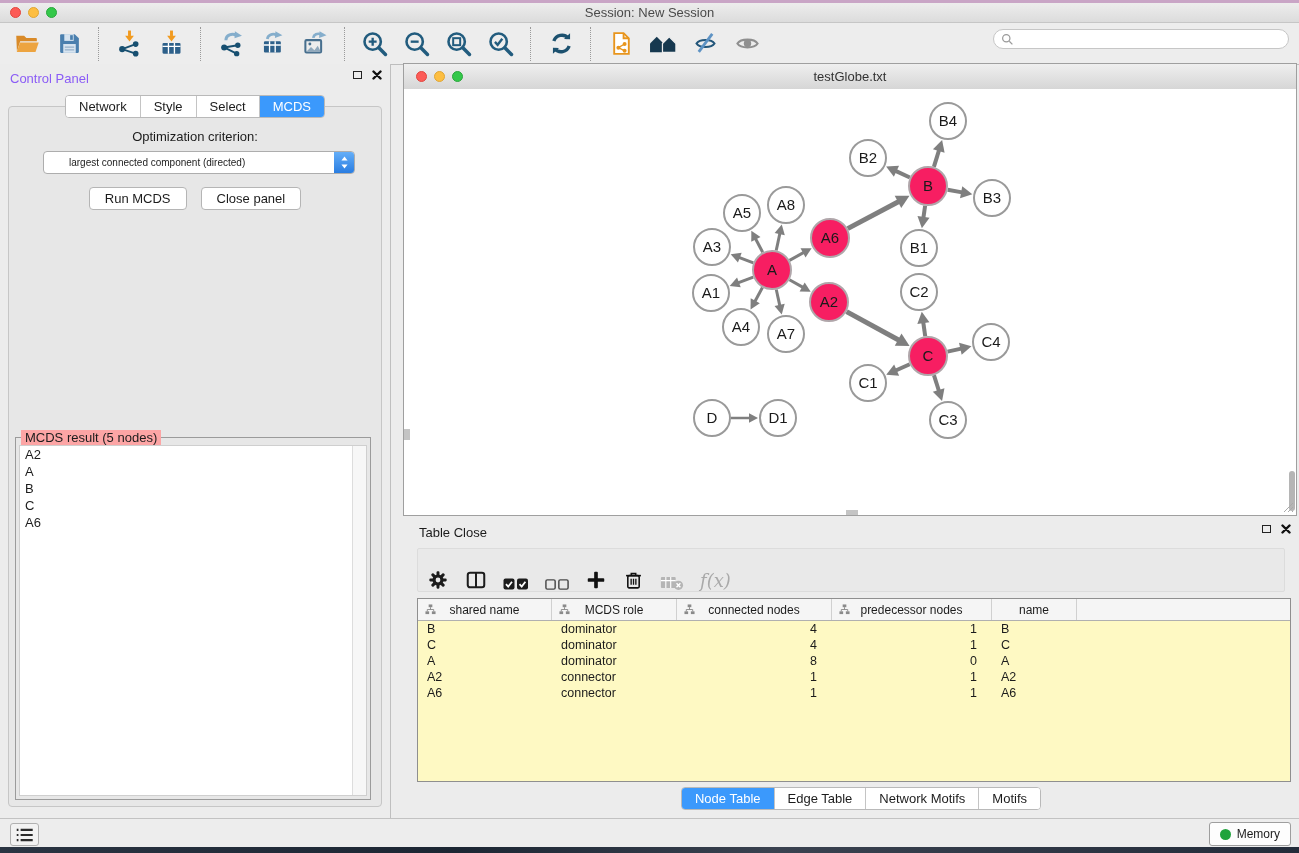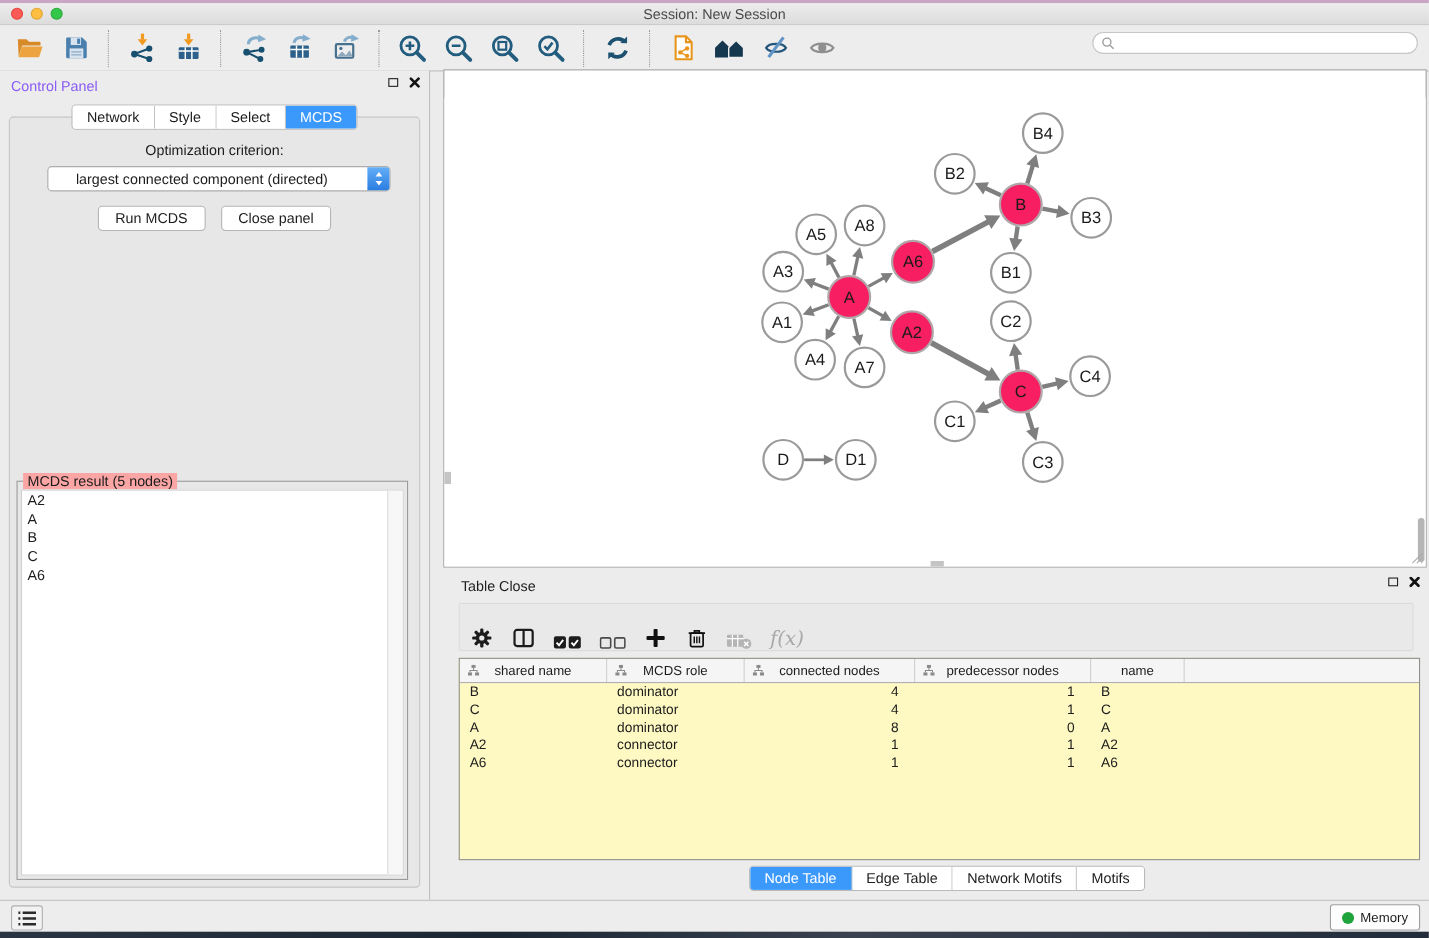--- a/index.html
+++ b/index.html
@@ -66,21 +66,21 @@
   .cp-body{
     position:absolute;left:8px;right:8px;top:42px;bottom:11px;
     background:#e7e7e7;border:1px solid #c6c6c6;border-radius:4px;
   }
   .opt-label{position:absolute;left:0;right:0;top:22px;text-align:center;font-size:13px;}
   .criterion-select{
     position:absolute;left:34px;right:26px;top:44px;height:23px;
     background:#fff;border:1px solid #adadad;border-radius:4px;
     display:flex;align-items:center;box-sizing:border-box;cursor:default;
   }
-  .criterion-select .val{flex:1;font-size:13px;padding-left:25px;white-space:nowrap;overflow:hidden;}
+  .criterion-select .val{flex:1;font-size:10px;padding-left:25px;white-space:nowrap;overflow:hidden;}
   .criterion-select .stepper{
     width:20px;height:100%;border-radius:0 3px 3px 0;
     background:linear-gradient(#64aef8,#2a7de1);
     display:flex;align-items:center;justify-content:center;
   }
   .cp-buttons{position:absolute;left:0;right:0;top:80px;display:flex;justify-content:center;gap:14px;}
   .push-btn{
     font-family:"Liberation Sans",sans-serif;font-size:13px;color:#1c1c1c;
     background:#fff;border:1px solid #b5b5b5;border-radius:4px;padding:3px 15px;cursor:default;
   }
@@ -374,20 +374,28 @@
           <div class="mcds-item">A</div>
           <div class="mcds-item">B</div>
           <div class="mcds-item">C</div>
           <div class="mcds-item">A6</div>
         </div>
     </div>
   </div>
 </div>
 
 <div class="network-window">
+  <div class="nw-titlebar">
+    <div class="traffic">
+      <div class="light red"></div>
+      <div class="light yellow"></div>
+      <div class="light green"></div>
+    </div>
+    <div class="nw-title">testGlobe.txt</div>
+  </div>
   <div class="nw-canvas">
     <svg id="graph-svg" width="892" height="426" viewBox="0 0 892 426">
         <line x1="358.68507134334754" y1="163.30163555236035" x2="351.4134972655795" y2="149.4856448046011" stroke="#7f7f7f" stroke-width="3"></line>
         <polygon points="347.31492865665246,141.69836444763965 356.48081845479845,147.94868157625342 347.27766894202585,152.7924444777127" fill="#7f7f7f"></polygon>
         <line x1="372.2111215189018" y1="161.44836437652742" x2="375.93598501278143" y2="144.15435529780052" stroke="#7f7f7f" stroke-width="3"></line>
         <polygon points="377.7888784810982,135.55163562347258 380.80885419893923,146.2268286738886 370.6420036747335,144.0370454840597" fill="#7f7f7f"></polygon>
         <line x1="349.325077653959" y1="173.84127976735095" x2="334.89188817829904" y2="168.3085571350146" stroke="#7f7f7f" stroke-width="3"></line>
         <polygon points="326.674922346041,165.15872023264905 337.6869015560899,163.8110133366764 333.96436703511233,173.52197295661773" fill="#7f7f7f"></polygon>
         <line x1="349.28605427212415" y1="188.0560778973958" x2="333.9480818481412" y2="193.83924782775006" stroke="#7f7f7f" stroke-width="3"></line>
         <polygon points="325.71394572787585,196.9439221026042 333.04919888121213,188.62081804363254 336.7183593878579,198.352069822128" fill="#7f7f7f"></polygon>

